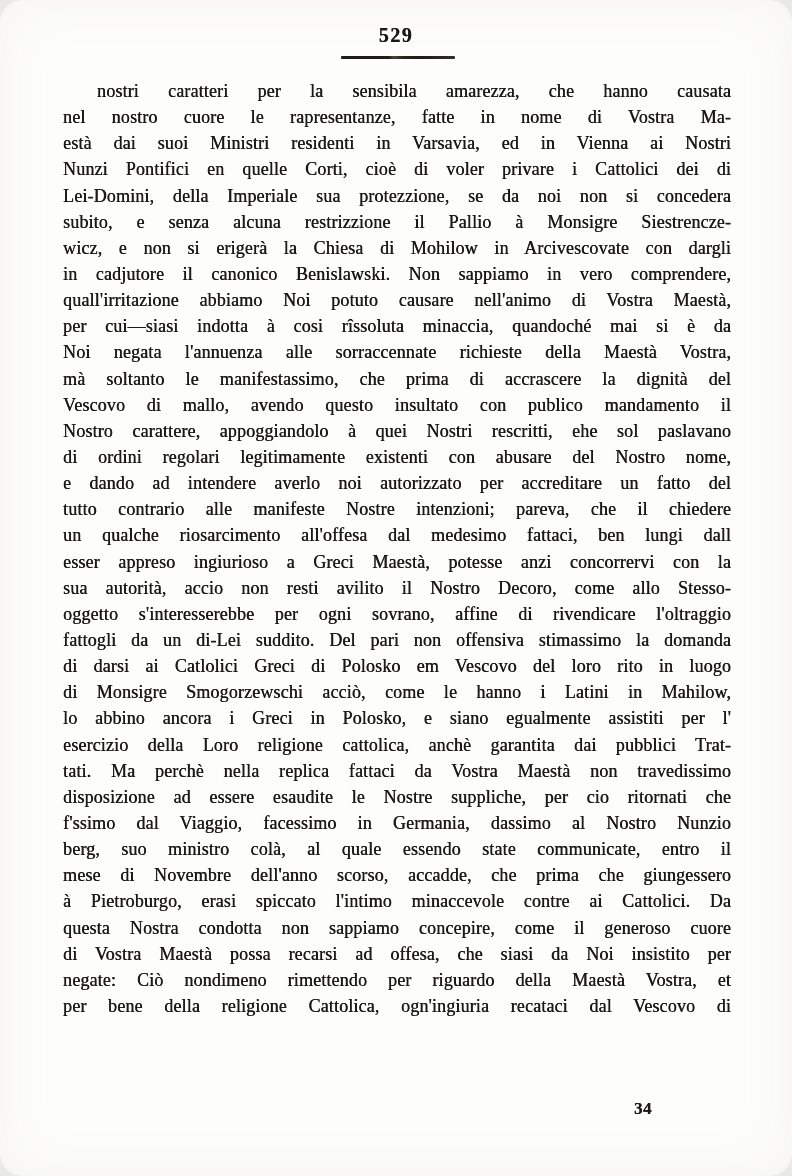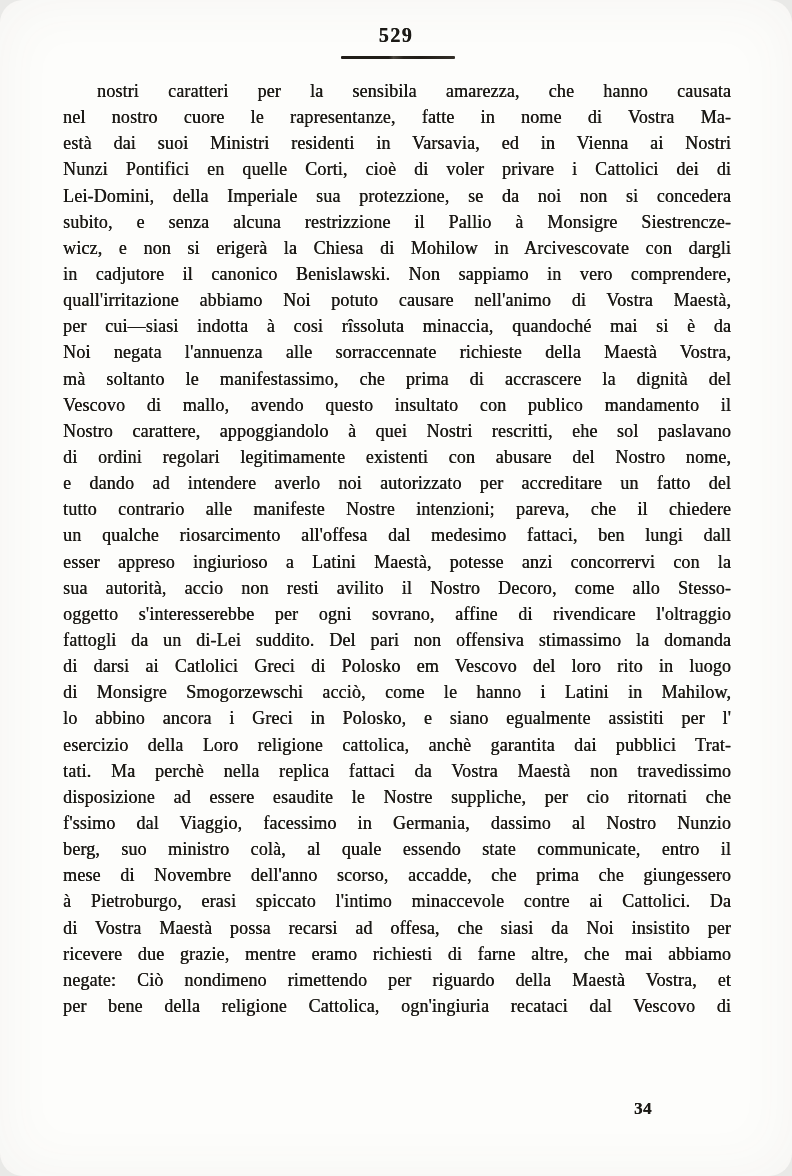--- a/index.html
+++ b/index.html
@@ -91,33 +91,33 @@
       <div class="text-line">quall'irritazione abbiamo Noi potuto causare nell'animo di Vostra Maestà,</div>
       <div class="text-line">per cui—siasi indotta à cosi rîssoluta minaccia, quandoché mai si è da</div>
       <div class="text-line">Noi negata l'annuenza alle sorraccennate richieste della Maestà Vostra,</div>
       <div class="text-line">mà soltanto le manifestassimo, che prima di accrascere la dignità del</div>
       <div class="text-line">Vescovo di mallo, avendo questo insultato con publico mandamento il</div>
       <div class="text-line">Nostro carattere, appoggiandolo à quei Nostri rescritti, ehe sol paslavano</div>
       <div class="text-line">di ordini regolari legitimamente existenti con abusare del Nostro nome,</div>
       <div class="text-line">e dando ad intendere averlo noi autorizzato per accreditare un fatto del</div>
       <div class="text-line">tutto contrario alle manifeste Nostre intenzioni; pareva, che il chiedere</div>
       <div class="text-line">un qualche riosarcimento all'offesa dal medesimo fattaci, ben lungi dall</div>
-      <div class="text-line">esser appreso ingiurioso a Latini Maestà, potesse anzi concorrervi con la</div>
+      <div class="text-line">esser appreso ingiurioso a Greci Maestà, potesse anzi concorrervi con la</div>
       <div class="text-line">sua autorità, accio non resti avilito il Nostro Decoro, come allo Stesso-</div>
       <div class="text-line">oggetto s'interesserebbe per ogni sovrano, affine di rivendicare l'oltraggio</div>
       <div class="text-line">fattogli da un di-Lei suddito. Del pari non offensiva stimassimo la domanda</div>
       <div class="text-line">di darsi ai Catlolici Greci di Polosko em Vescovo del loro rito in luogo</div>
       <div class="text-line">di Monsigre Smogorzewschi acciò, come le hanno i Latini in Mahilow,</div>
       <div class="text-line">lo abbino ancora i Greci in Polosko, e siano egualmente assistiti per l'</div>
       <div class="text-line">esercizio della Loro religione cattolica, anchè garantita dai pubblici Trat-</div>
       <div class="text-line">tati. Ma perchè nella replica fattaci da Vostra Maestà non travedissimo</div>
       <div class="text-line">disposizione ad essere esaudite le Nostre suppliche, per cio ritornati che</div>
       <div class="text-line">f'ssimo dal Viaggio, facessimo in Germania, dassimo al Nostro Nunzio</div>
       <div class="text-line">berg, suo ministro colà, al quale essendo state communicate, entro il</div>
       <div class="text-line">mese di Novembre dell'anno scorso, accadde, che prima che giungessero</div>
       <div class="text-line">à Pietroburgo, erasi spiccato l'intimo minaccevole contre ai Cattolici. Da</div>
+      <div class="text-line">questa Nostra condotta non sappiamo concepire, come il generoso cuore</div>
       <div class="text-line">di Vostra Maestà possa recarsi ad offesa, che siasi da Noi insistito per</div>
-      <div class="text-line">ricevere due grazie, mentre eramo richiesti di farne altre, che mai abbiamo</div>
       <div class="text-line">negate: Ciò nondimeno rimettendo per riguardo della Maestà Vostra, et</div>
       <div class="text-line">per bene della religione Cattolica, ogn'ingiuria recataci dal Vescovo di</div>
     </div>
   <div class="footer-mark">34</div>
 </div>
 
 </body></html>

